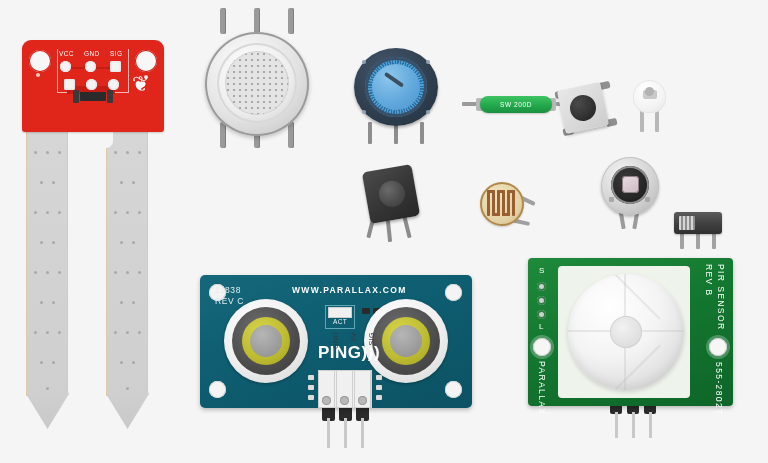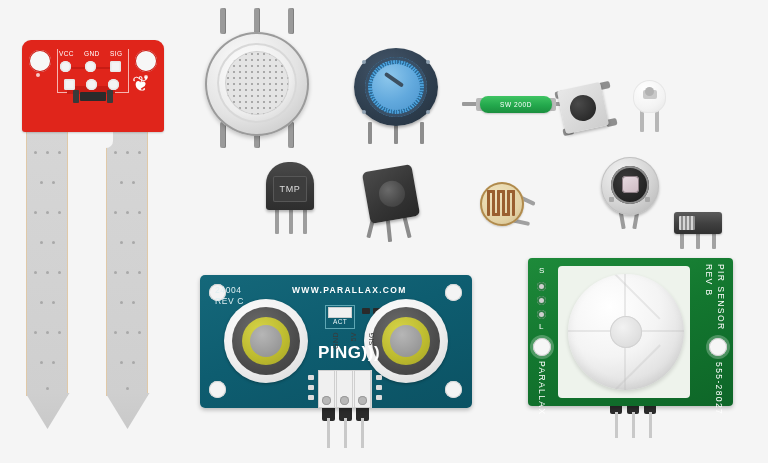--- a/index.html
+++ b/index.html
@@ -460,30 +460,20 @@
 
   <div class="part" id="clear-led">
     <div class="led-leg" style="left:10px"></div>
     <div class="led-leg" style="left:25px"></div>
     <div class="led-dome">
       <div class="led-die"></div>
       <div class="led-cup"></div>
     </div>
   </div>
 
-  <div class="part" id="tmp-sensor">
-    <div class="tmp-leg" style="left:12px"></div>
-    <div class="tmp-leg" style="left:26px"></div>
-    <div class="tmp-leg" style="left:40px"></div>
-    <div class="tmp-body">
-      <div class="tmp-face">
-        <span>TMP</span>
-      </div>
-    </div>
-  </div>
 
   <div class="part" id="ir-sensor">
     <div class="ir-leg" style="left:7px;top:50px;transform:rotate(14deg)"></div>
     <div class="ir-leg" style="left:25px;top:54px;transform:rotate(-6deg)"></div>
     <div class="ir-leg" style="left:43px;top:50px;transform:rotate(-14deg)"></div>
     <div class="ir-body">
       <div class="ir-lens"></div>
     </div>
   </div>
 
@@ -535,21 +525,21 @@
     <div class="ping-pinwire" style="left:127px"></div>
     <div class="ping-pinwire" style="left:144px"></div>
     <div class="ping-pinwire" style="left:161px"></div>
 
     <div class="ping-pcb">
       <div class="ping-hole" style="left:9px;top:9px"></div>
       <div class="ping-hole" style="left:245px;top:9px"></div>
       <div class="ping-hole" style="left:9px;top:106px"></div>
       <div class="ping-hole" style="left:245px;top:106px"></div>
 
-      <div class="ping-code"><span>24004</span><br><span>REV C</span></div>
+      <div class="ping-code"><span>11838</span><br><span>REV C</span></div>
       <div class="ping-url">WWW.PARALLAX.COM</div>
 
       <div class="ping-act"></div>
       <div class="ping-act-box"></div>
       <div class="ping-act-lbl">ACT</div>
       <div class="ping-smd" style="left:162px"></div>
       <div class="ping-smd" style="left:173px"></div>
 
       <div class="transducer" style="left:24px;top:24px">
         <div class="ring1">

